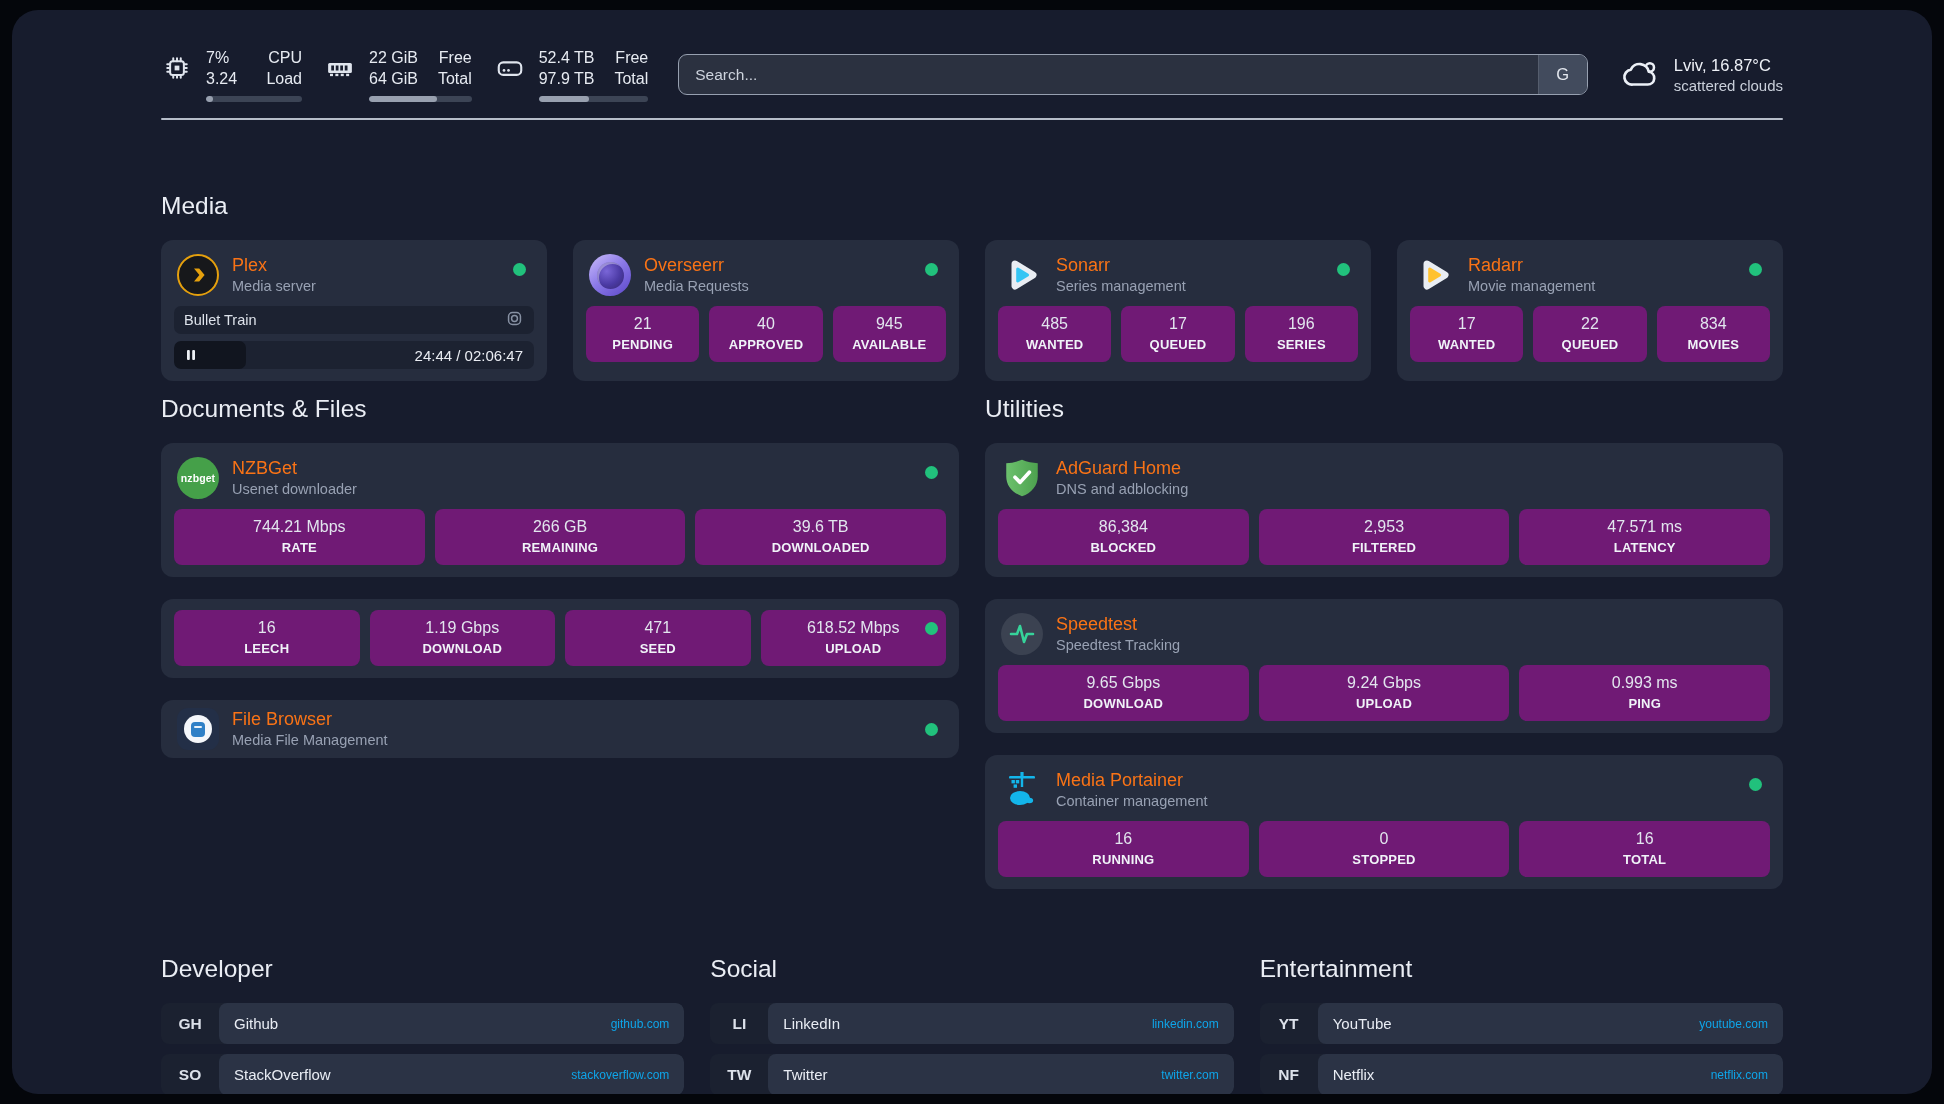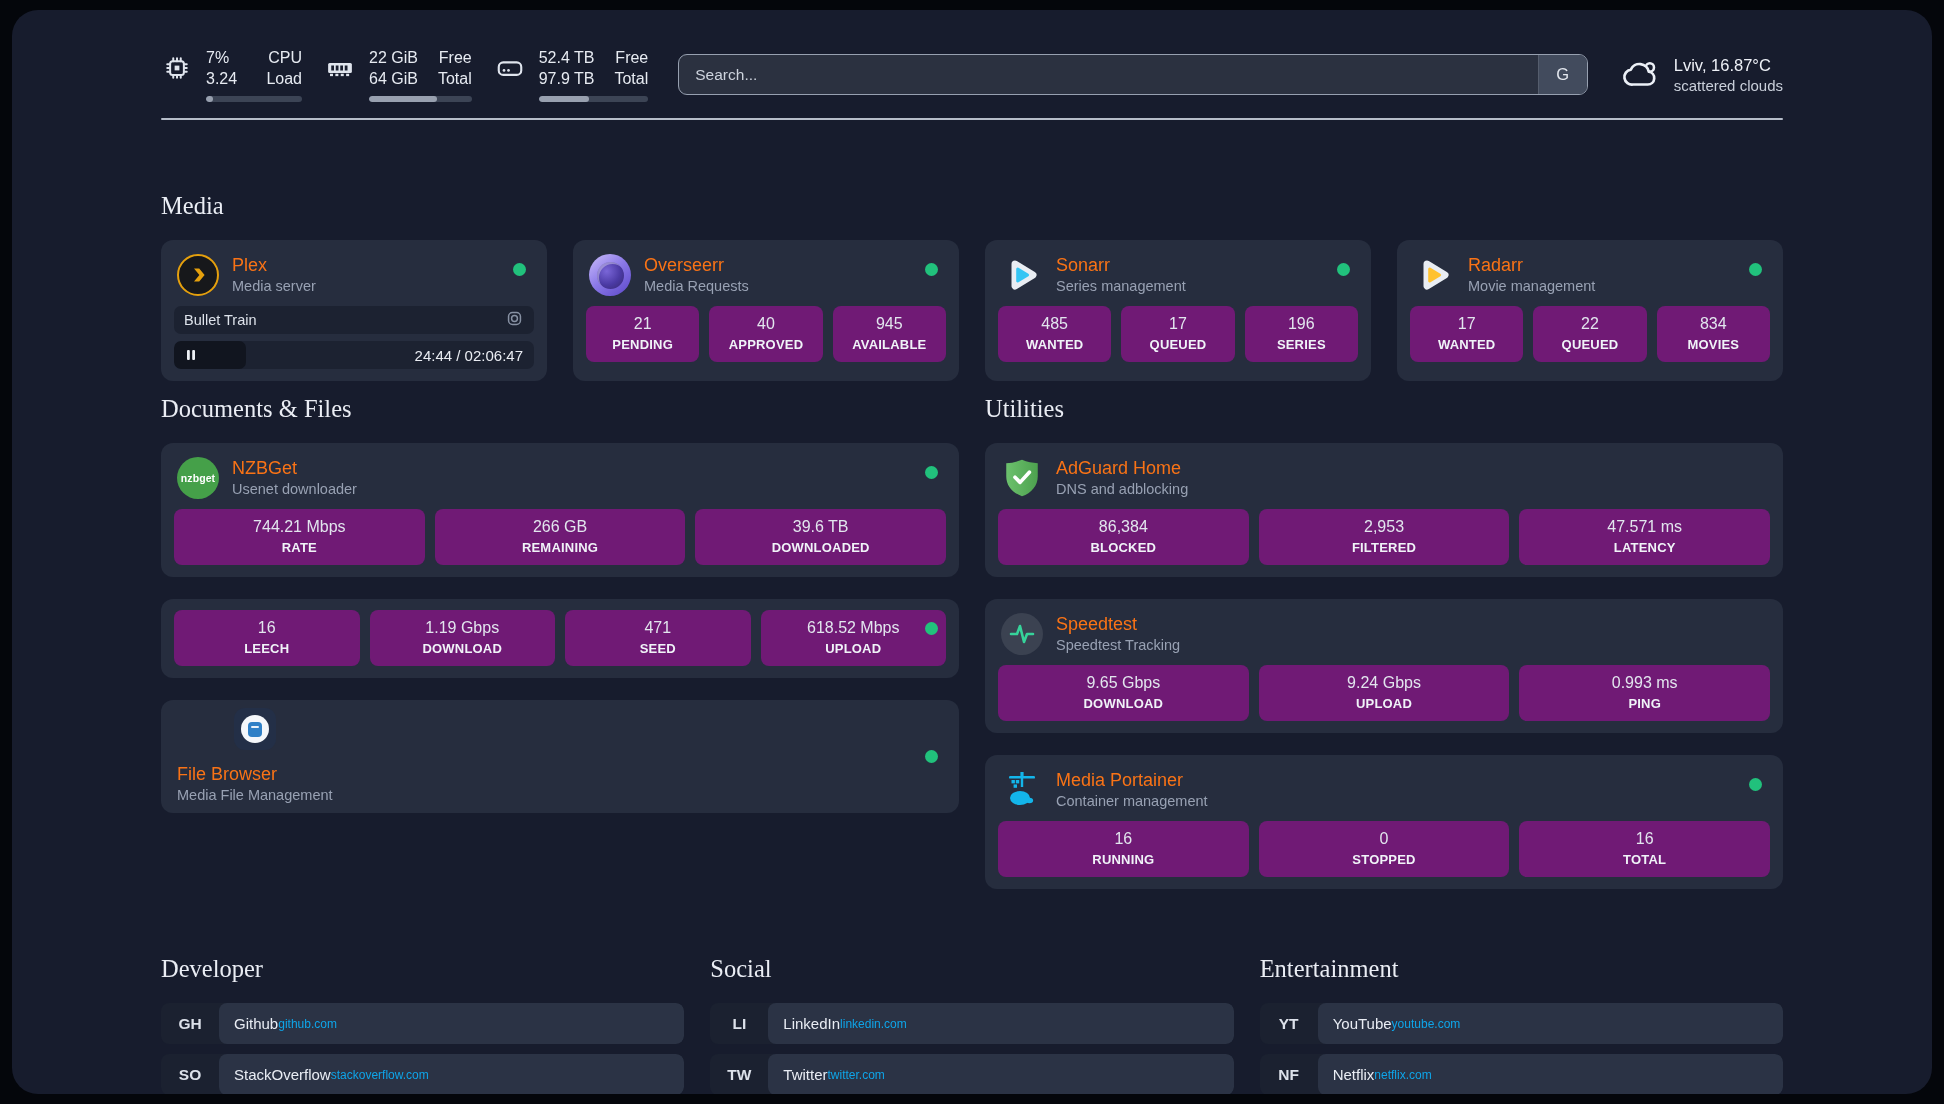--- a/index.html
+++ b/index.html
@@ -36,33 +36,33 @@
     border-left:1px solid rgba(255,255,255,.10); font-family:"Liberation Sans", sans-serif; }
 
   .weather { display:flex; align-items:center; gap:14px; flex:none; }
   .weather-icon { width:38px; height:38px; }
   .weather-loc { font-size:16.5px; color:#eef1f7; line-height:22px; }
   .weather-cond { font-size:15px; color:#c9cfda; line-height:19px; }
 
   .divider { height:2px; background:#b6bdc9; border-radius:1px; margin-top:16px; }
 
   
-  .section-title { font-size:24.5px; font-weight:500; color:#eaedf4;font-family:Liberation Serif, serif; }
+  .section-title { font-size:24.5px; font-weight:500; color:#eaedf4; }
   .sec-media { margin-top:72px; margin-bottom:20px; }
 
   .media-grid { display:grid; grid-template-columns:repeat(4,1fr); gap:26px; }
   .lower-grid { display:grid; grid-template-columns:1fr 1fr; gap:26px; margin-top:14px; }
   .col-title { margin-bottom:20px; }
   .stack > .card { margin-bottom:22px; }
   .stack > .card:last-child { margin-bottom:0; }
 
   .card { background:#262d3e; border-radius:12px; padding:11px 13px 12px; position:relative; }
   .card-head { display:flex; align-items:center; gap:13px; padding:3px 3px 10px; }
   .card.head-only { padding:8px 13px; min-height:57px; display:flex; align-items:center; }
-  .card.head-only .card-head { padding:0 3px;flex-direction:column; }
+  .card.head-only .card-head { padding:0 3px; }
   .app-icon { width:42px; height:42px; flex:none; position:relative; }
   .app-name { font-size:18px; font-weight:500; color:#f97316; line-height:22px; }
   .app-desc { font-size:14.5px; color:#98a1b3; line-height:19px; margin-top:1px; }
   .status-dot { position:absolute; top:23px; right:21px; width:13px; height:13px; border-radius:50%; background:#21c17c; }
   .card.head-only .status-dot { top:50%; margin-top:-6.5px; }
 
   .stats { display:flex; gap:10px; }
   .stat { flex:1; background:#701a75; border-radius:8px; text-align:center; padding:8px 4px 9px; }
   .stat-value { font-size:16px; color:#e2e6ee; line-height:20px; }
   .stat-label { font-size:13px; font-weight:700; color:#f0f3f8; line-height:17px; margin-top:2px; letter-spacing:.2px; }
@@ -94,21 +94,21 @@
   .fb-file::after { content:""; position:absolute; left:3px; top:4px; width:8px; height:2.5px; background:#eaf2fa; border-radius:1px; }
   .speedtest-badge { background:#3b4251; }
 
   
   .bookmarks-grid { display:grid; grid-template-columns:repeat(3,1fr); gap:26px; margin-top:66px; }
   .bm-row { display:flex; align-items:stretch; height:41px; background:#1b2130; border-radius:8px;
     overflow:hidden; margin-bottom:10px; cursor:pointer; }
   .bm-abbr { width:58px; flex:none; display:flex; align-items:center; justify-content:center;
     font-size:15.5px; font-weight:700; color:#dce1ea; }
   .bm-body { flex:1; background:#2b3345; border-radius:8px; display:flex; align-items:center;
-    justify-content:flex-start; padding:7px 15px; }
+    justify-content:space-between; padding:7px 15px; }
   .bm-name { font-size:15px; color:#e9edf4; }
   .bm-url { font-size:12px; color:#0ea5e9; }
 </style>
 </head>
 <body>
 
 <div class="screen">
 <div class="content">
 
   <div class="topbar">

